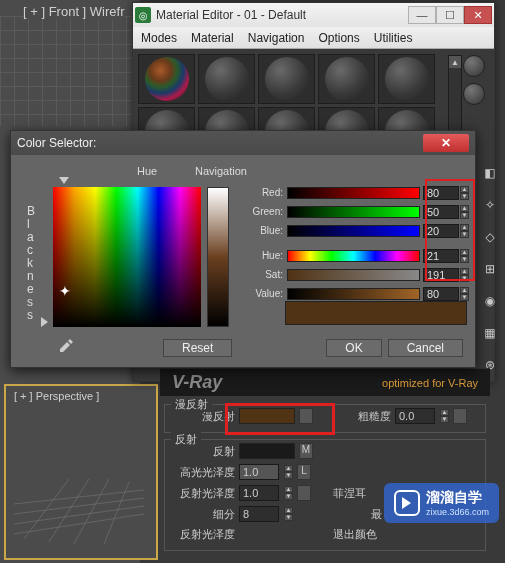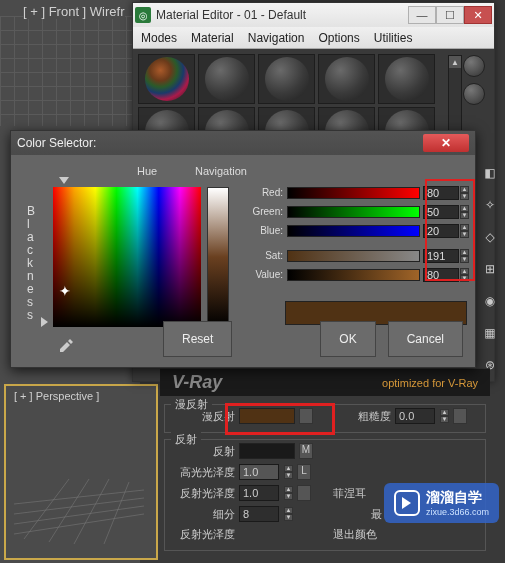--- a/index.html
+++ b/index.html
@@ -64,21 +64,21 @@
   .rgb-panel { position: absolute; left: 232px; top: 30px; width: 226px; }
   .rgb-row { display: flex; align-items: center; margin-bottom: 4px; height: 15px; }
   .rgb-label { width: 40px; text-align: right; color: #ddd; margin-right: 4px; font-size:10px;}
   .rgb-bar { flex: 1; height: 12px; border: 1px solid #222; }
   .rgb-spinner { width: 36px; height: 14px; background: #2c2c2c; color: #ddd; border: 1px solid #1a1a1a; margin-left: 3px; font-size:11px; padding-left:3px; display:flex; align-items:center;}
   .spin-btns { width: 9px; height: 14px; margin-left:1px; display:flex; flex-direction:column;}
   .spin-btns div{flex:1; background:#555; border:1px solid #333; font-size:6px; line-height:5px; text-align:center; color:#ccc;}
   .red-highlight { position:absolute; left:414px; top:24px; width:50px; height:102px; border:2px solid #e02020;}
   .swatch { position: absolute; left: 274px; top: 146px; width: 182px; height: 24px; background: #503214; border:1px solid #222;}
   .cs-buttons { position: absolute; bottom: 10px; left: 0; right: 0; display: flex; justify-content: space-between; padding: 0 12px; }
-  .cs-btn { height: 36px; background: #6b6b6b; border: 1px solid #444; color: #eee; padding: 7px 18px; display:flex; align-items:center;}
+  .cs-btn { height: 18px; background: #6b6b6b; border: 1px solid #444; color: #eee; padding: 7px 18px; display:flex; align-items:center;}
   .eyedrop { position:absolute; left:46px; bottom:12px; width:18px; height:18px; color:#ccc;}
 
   
   .vray-logo { position:absolute; left:160px; top:368px; width:330px; height:28px; background:#1a1a1a; display:flex; align-items:center; justify-content:space-between; padding:0 12px; border-top:1px solid #333;}
   .vray-logo .logotxt { color:#888; font-size:18px; font-style:italic; font-weight:bold;}
   .vray-logo .opt { color:#d99a3a; font-size:11px;}
 
   .params { position:absolute; left:160px; top:398px; width:330px; background:#393939; padding:6px 4px; }
   .param-group { border:1px solid #555; margin-bottom:6px; padding:3px 6px; position:relative;}
   .param-group-title { position:absolute; top:-8px; left:6px; background:#393939; padding:0 4px; color:#ccc; font-size:11px;}
@@ -320,20 +320,29 @@
         <div class="rgb-label">Blue:</div>
         <div class="rgb-bar" style="background:linear-gradient(to right,#000,#00f);"></div>
         <div class="rgb-spinner">20</div>
         <div class="spin-btns">
             <div>▲</div>
             <div>▼</div>
           </div>
       </div>
       <div style="height:6px;"></div>
       <div class="rgb-row">
+        <div class="rgb-label">Hue:</div>
+        <div class="rgb-bar" style="background:linear-gradient(to right,red,yellow,lime,cyan,blue,magenta,red);"></div>
+        <div class="rgb-spinner">21</div>
+        <div class="spin-btns">
+            <div>▲</div>
+            <div>▼</div>
+          </div>
+      </div>
+      <div class="rgb-row">
         <div class="rgb-label">Sat:</div>
         <div class="rgb-bar" style="background:linear-gradient(to right,#503214,#888);"></div>
         <div class="rgb-spinner">191</div>
         <div class="spin-btns">
             <div>▲</div>
             <div>▼</div>
           </div>
       </div>
       <div class="rgb-row">
         <div class="rgb-label">Value:</div>
@@ -350,21 +359,21 @@
 
     <div class="eyedrop">
       <svg viewBox="0 0 18 18">
           <path d="M13 2l3 3-2 2-3-3 2-2zm-3 3l3 3-7 7H3v-3l7-7z" fill="#ccc"></path>
         </svg>
     </div>
     <div class="cs-buttons">
       <div style="width:140px;"></div>
       <div class="cs-btn">Reset</div>
       <div style="flex:1;"></div>
-      <div style="display:flex; gap:12px;">
+      <div style="display:flex; gap:6px;">
         <div class="cs-btn">OK</div>
         <div class="cs-btn">Cancel</div>
       </div>
     </div>
   </div>
 </div>
 
 <div class="watermark">
   <div class="play"></div>
   <div>

